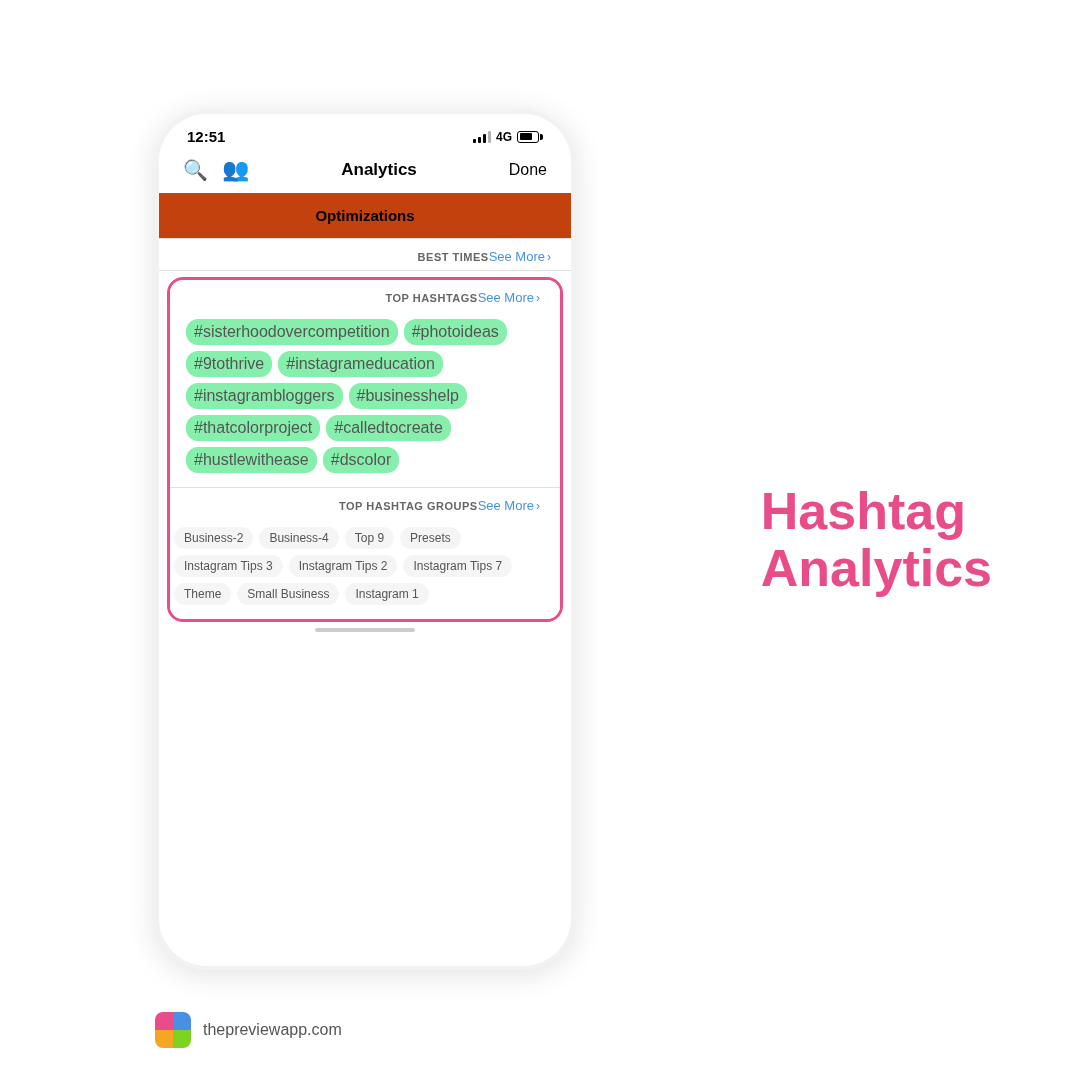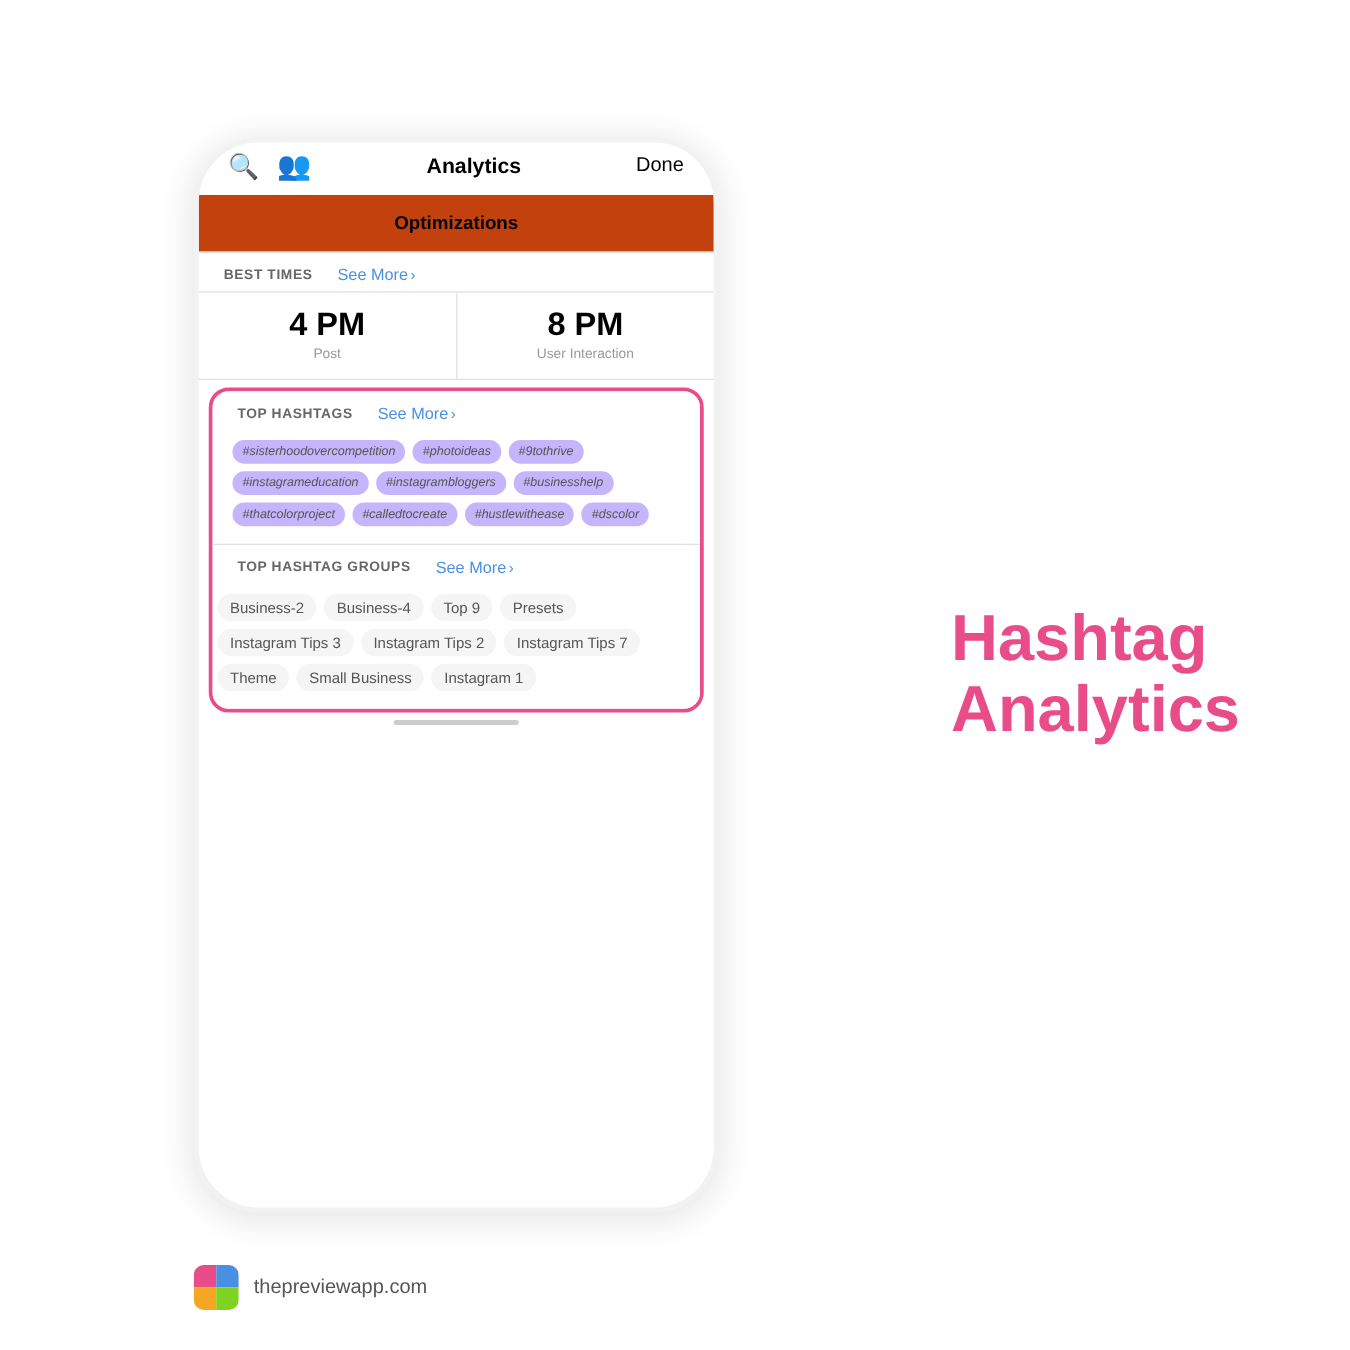--- a/index.html
+++ b/index.html
@@ -210,24 +210,23 @@
     }
 
     
     .best-times-section {
       background: #ffffff;
       border-bottom: 1px solid #e0e0e0;
     }
 
     .section-header {
       display: flex;
-      justify-content: flex-start;
+      justify-content: flex-end;
       align-items: center;
       padding: 10px 20px 6px 20px;
-      gap: 20px;
     }
 
     .section-label {
       font-size: 11px;
       font-weight: 700;
       color: #666;
       letter-spacing: 0.5px;
       text-transform: uppercase;
     }
 
@@ -287,26 +286,25 @@
     }
 
     .hashtags-grid {
       display: flex;
       flex-wrap: wrap;
       gap: 6px;
       padding: 8px 16px 4px 16px;
     }
 
     .hashtag-tag {
-      font-size: 10px;
+      font-size: 16px;
       color: #555;
-      background: #c4b5fd;
+      background: #86efac;
       padding: 4px 8px;
       border-radius: 12px;
-      font-style: italic;
     }
 
     
     .hashtag-groups-section {
       background: #ffffff;
       padding-bottom: 10px;
     }
 
     .groups-grid {
       display: flex;
@@ -379,20 +377,38 @@
     }
   </style>
 </head>
 <body>
 
 <div class="page-container">
 
   <div class="phone-mockup">
     <div class="phone-inner">
 
+      <div class="status-bar">
+        <span class="status-time">12:51</span>
+        <div class="status-icons">
+          <div class="signal-bars">
+            <div class="signal-bar"></div>
+            <div class="signal-bar"></div>
+            <div class="signal-bar"></div>
+            <div class="signal-bar"></div>
+          </div>
+          <span class="network-label">4G</span>
+          <div class="battery-icon">
+            <div class="battery-body">
+              <div class="battery-fill"></div>
+            </div>
+            <div class="battery-tip"></div>
+          </div>
+        </div>
+      </div>
 
       <div class="nav-bar">
         <div class="nav-left">
           <span class="search-icon">🔍</span>
           <span class="people-icon">👥</span>
         </div>
         <span class="nav-title">Analytics</span>
         <span class="done-btn">Done</span>
       </div>
 
@@ -401,30 +417,20 @@
         <div class="optimizations-title">Optimizations</div>
       </div>
 
       <div class="best-times-section">
         <div class="section-header">
           <span class="section-label">BEST TIMES</span>
           <span class="see-more-link">
             <span>See More</span>
             <span class="see-more-chevron">›</span>
           </span>
-        </div>
-        <div class="best-times-grid">
-          <div class="best-time-item">
-            <div class="time-value">4 PM</div>
-            <div class="time-label">Post</div>
-          </div>
-          <div class="best-time-item">
-            <div class="time-value">8 PM</div>
-            <div class="time-label">User Interaction</div>
-          </div>
         </div>
       </div>
 
       <div class="highlighted-section">
 
         <div class="hashtags-section">
           <div class="section-header">
             <span class="section-label">TOP HASHTAGS</span>
             <span class="see-more-link">
               <span>See More</span>

